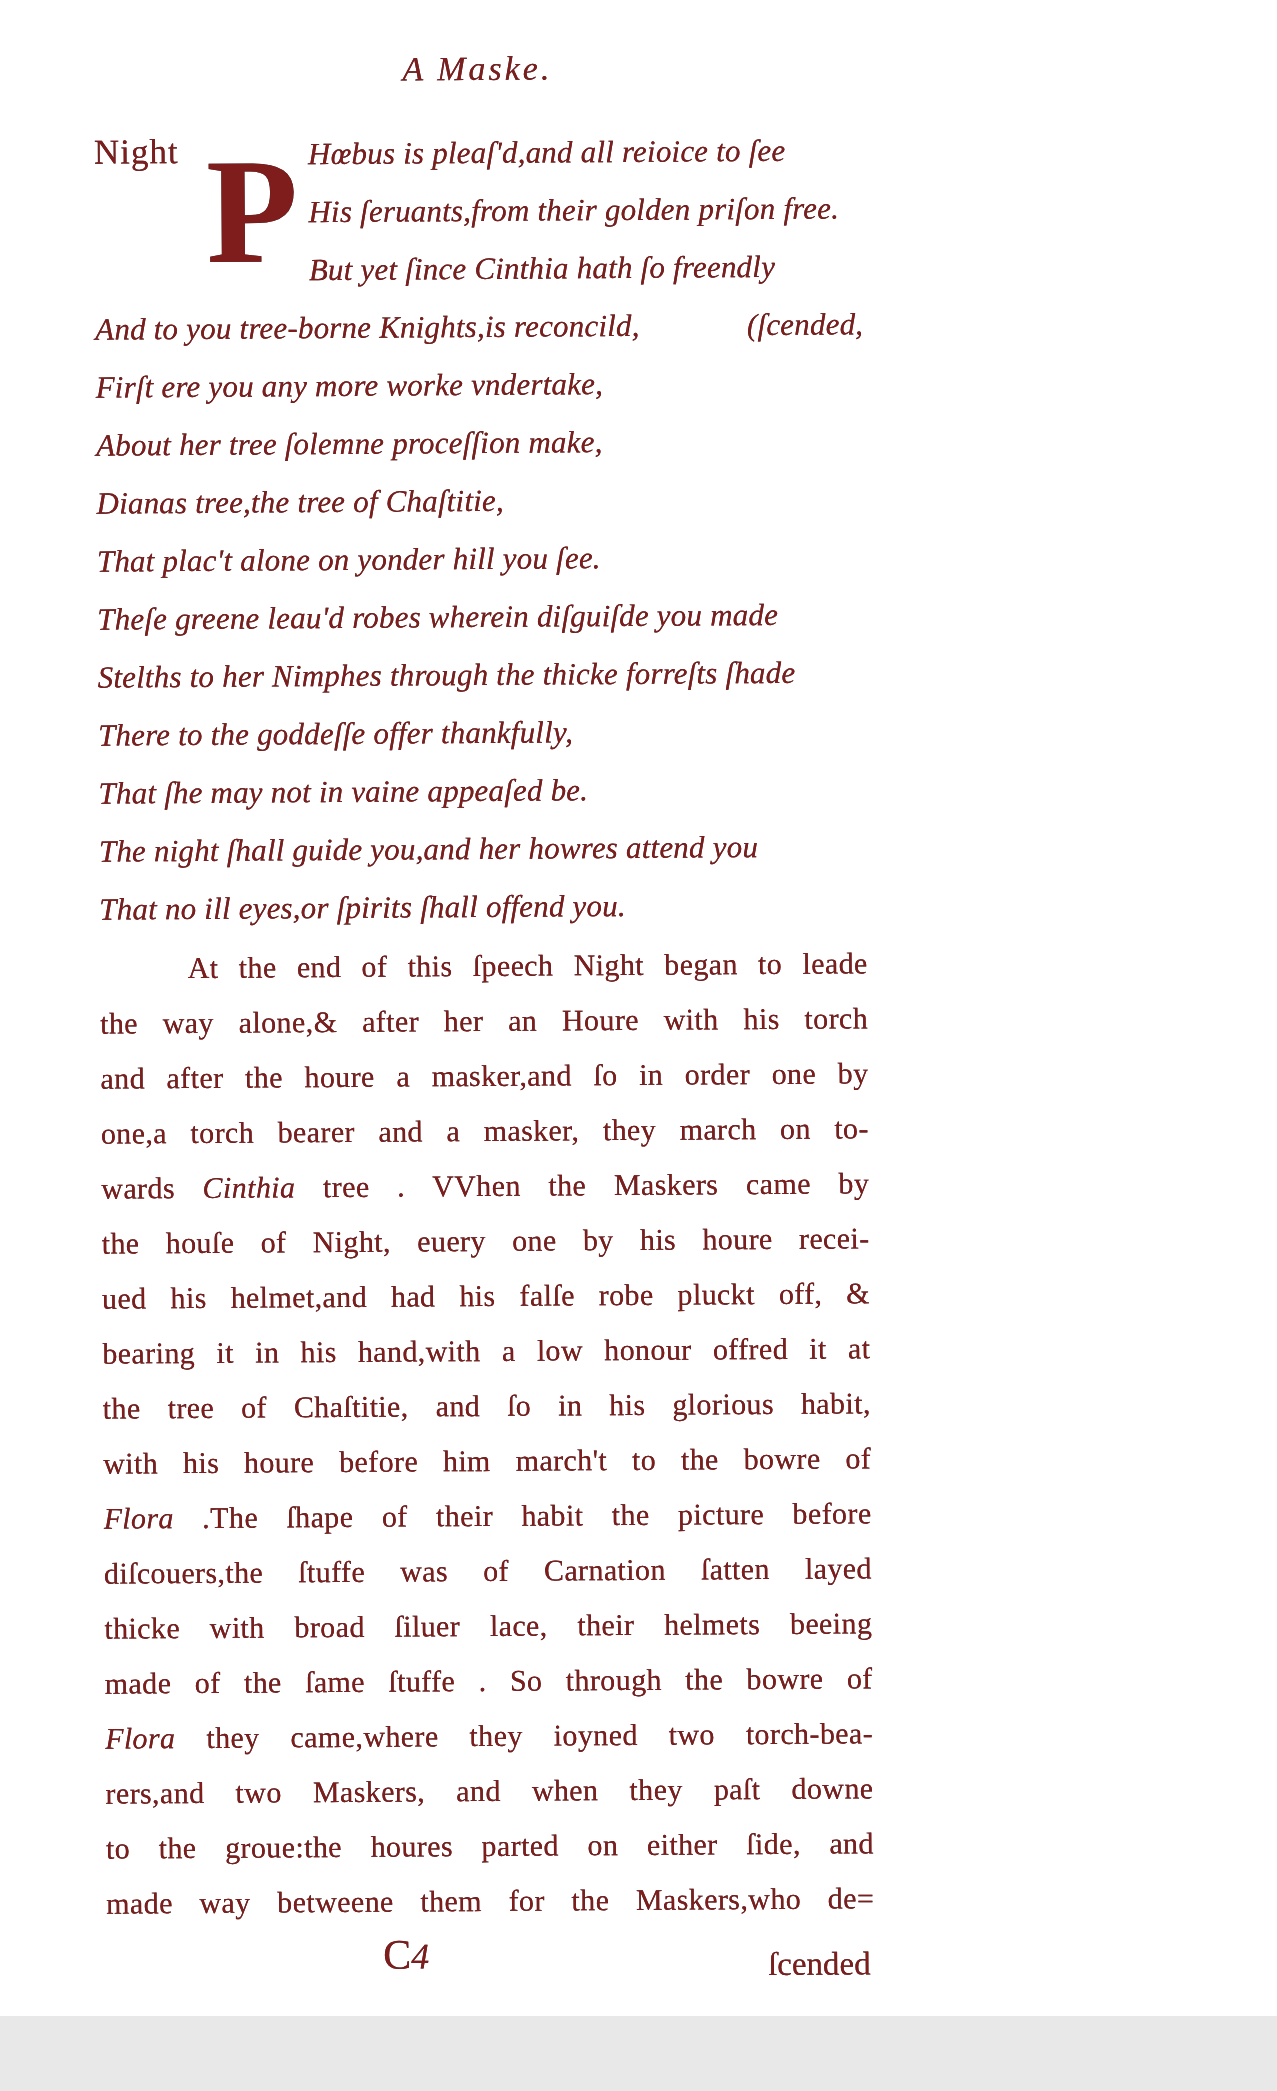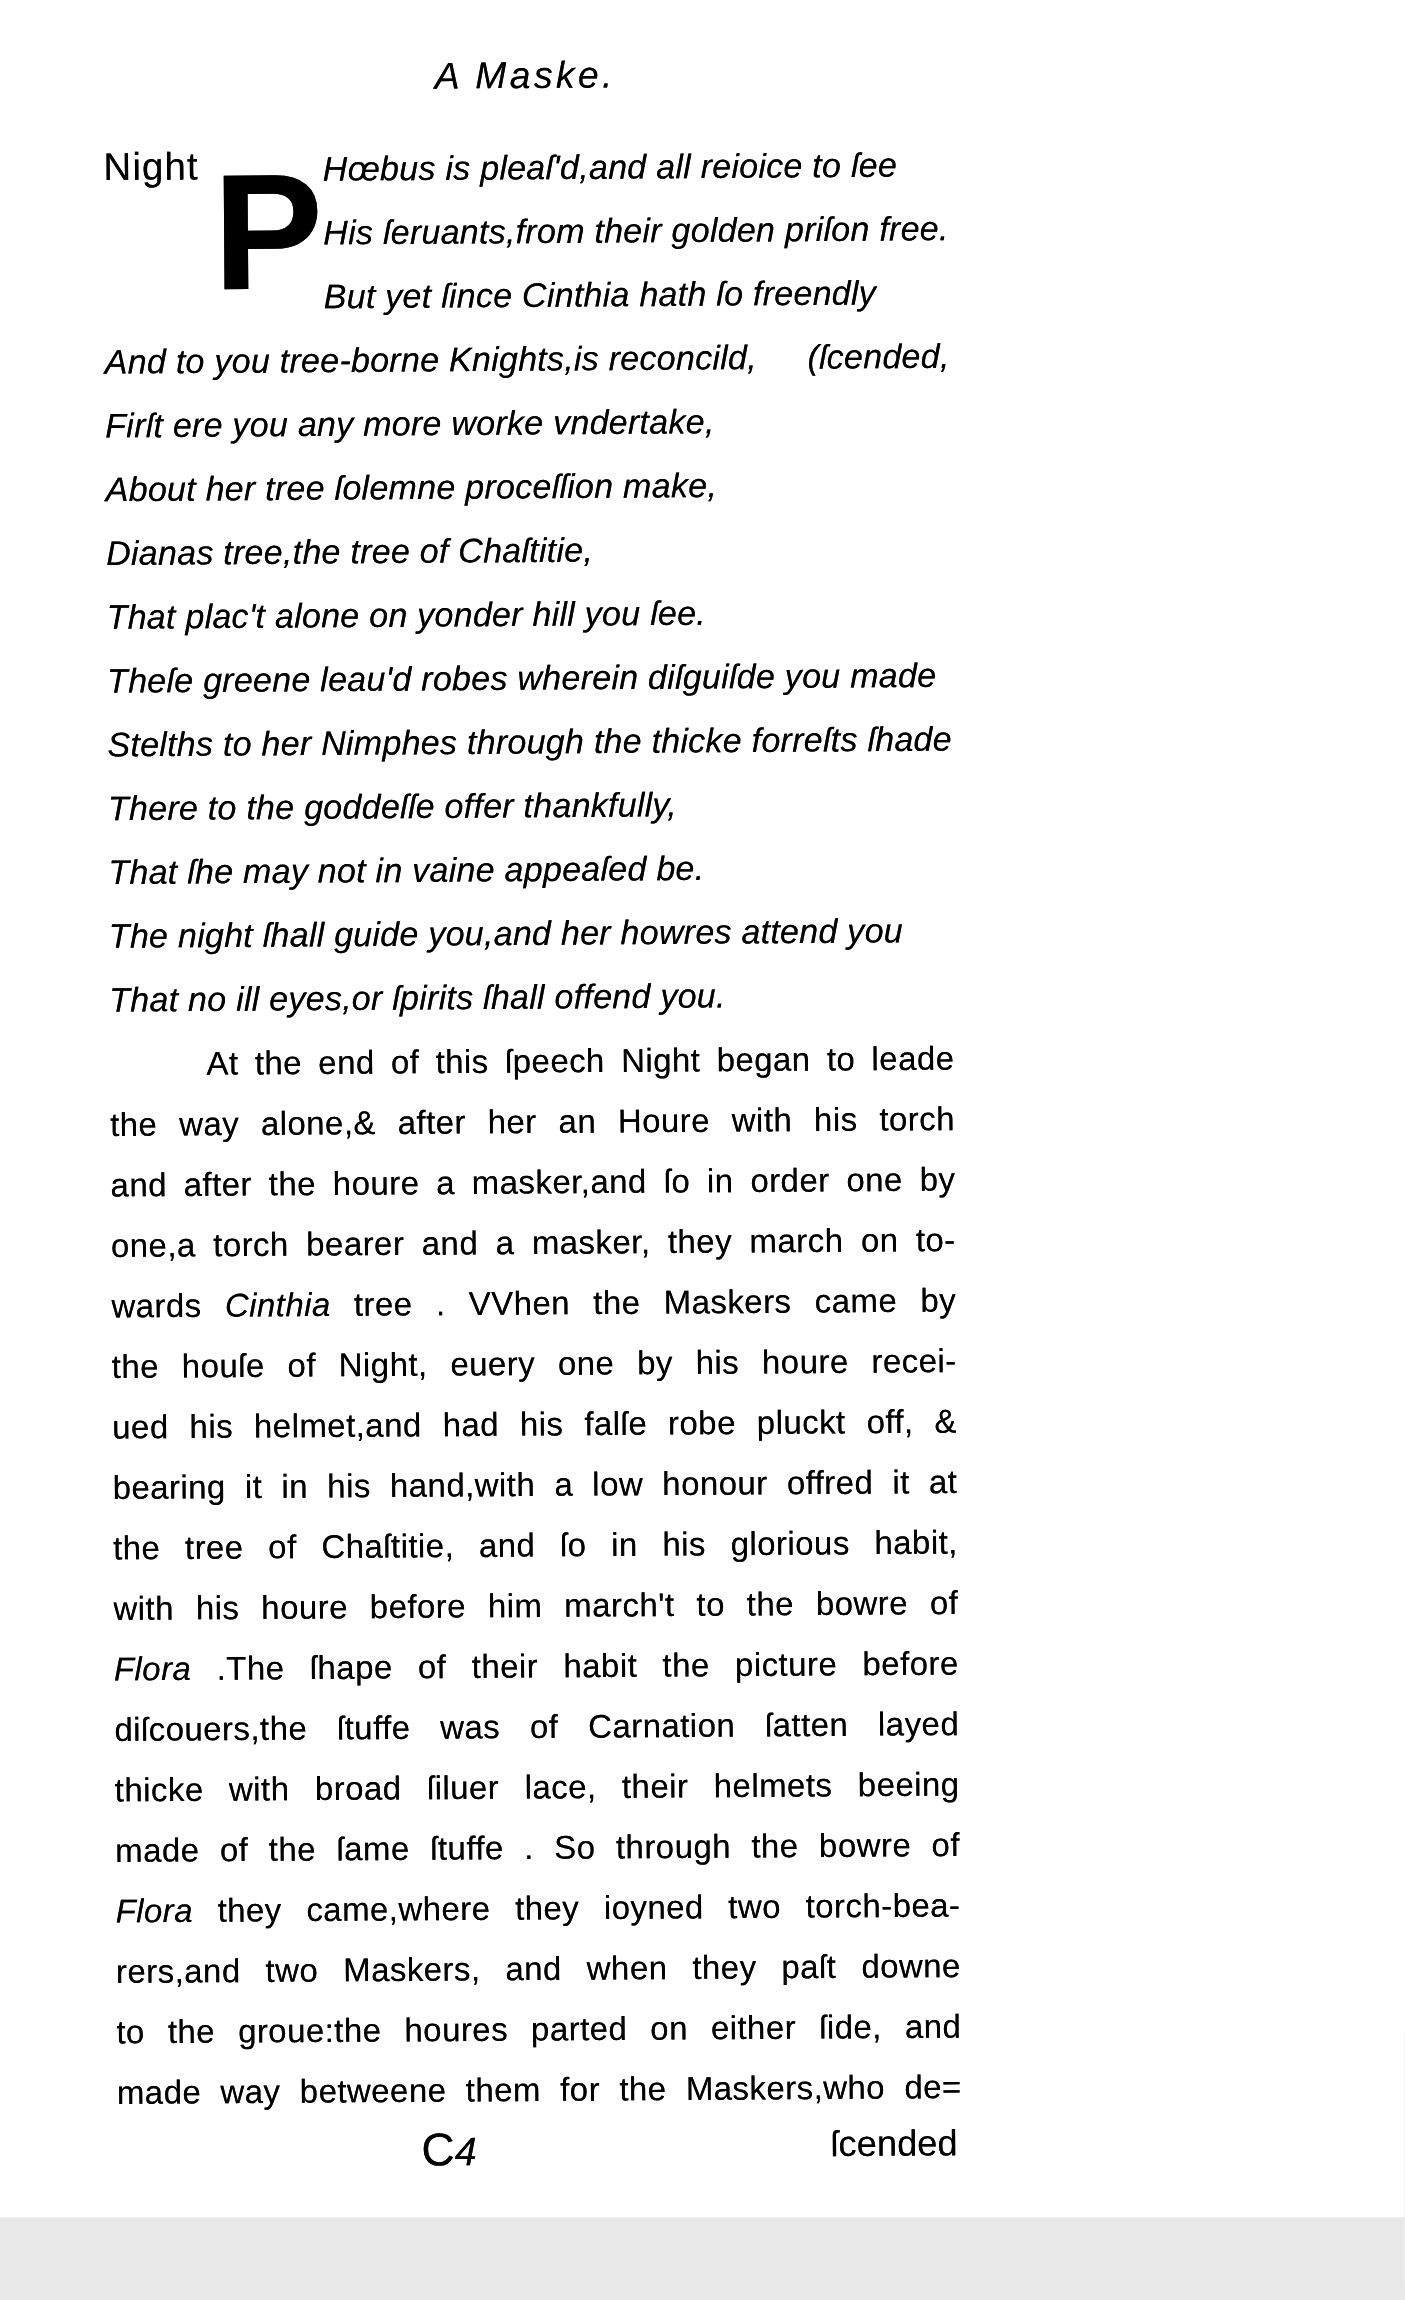--- a/index.html
+++ b/index.html
@@ -1,21 +1,21 @@
 <!DOCTYPE html>
 <html><head>
 <meta charset="utf-8">
 <style>
   html,body { margin:0; padding:0; background:#e8e8e8; }
   .page {
     position:relative;
     width:1277px; height:2016px;
     background:#ffffff;
-    color:#000000;
-    font-family:Liberation Sans, sans-serif;
+    color:#7f1d1d;
+    font-family:Liberation Serif, serif;
     overflow:hidden;
     text-shadow:0 0 0.5px rgba(10,8,6,0.85);
   }
   .text-col { position:absolute; left:100px; top:0; width:768px; height:100%; transform:rotate(-0.4deg); }
 
   .running-head { position:absolute; top:50px; left:0; width:100%; text-align:center;
     font-style:italic; font-size:34px; letter-spacing:3px; }
 
   .opening { position:absolute; top:118px; left:0; width:100%; display:flex; }
   .speaker { width:112px; font-size:35px; letter-spacing:1px; padding-top:12px; }
@@ -28,21 +28,21 @@
   .v-split .turnover { margin-left:auto; }
 
   .prose { position:absolute; top:938px; left:0; width:100%; font-size:30px; line-height:55px; }
   .p-line { text-align:justify; text-align-last:justify; letter-spacing:0.4px; word-spacing:2.5px; height:55px; overflow:hidden; }
   .p-line.indent { padding-left:88px; }
   .p-line i { font-style:italic; }
 
   .footer { position:absolute; top:1930px; left:0; width:100%; height:80px; }
   .signature { position:absolute; left:36%; font-size:42px; }
   .signature .ital { font-style:italic; font-size:36px; }
-  .catchword { position:absolute; right:4px; top:2px; font-size:33px; }
+  .catchword { position:absolute; right:4px; top:18px; font-size:33px; }
 </style>
 </head>
 <body>
 
 <div class="page">
   <div class="text-col">
 
     <div class="running-head">
       <span>A Maske.</span>
     </div>

